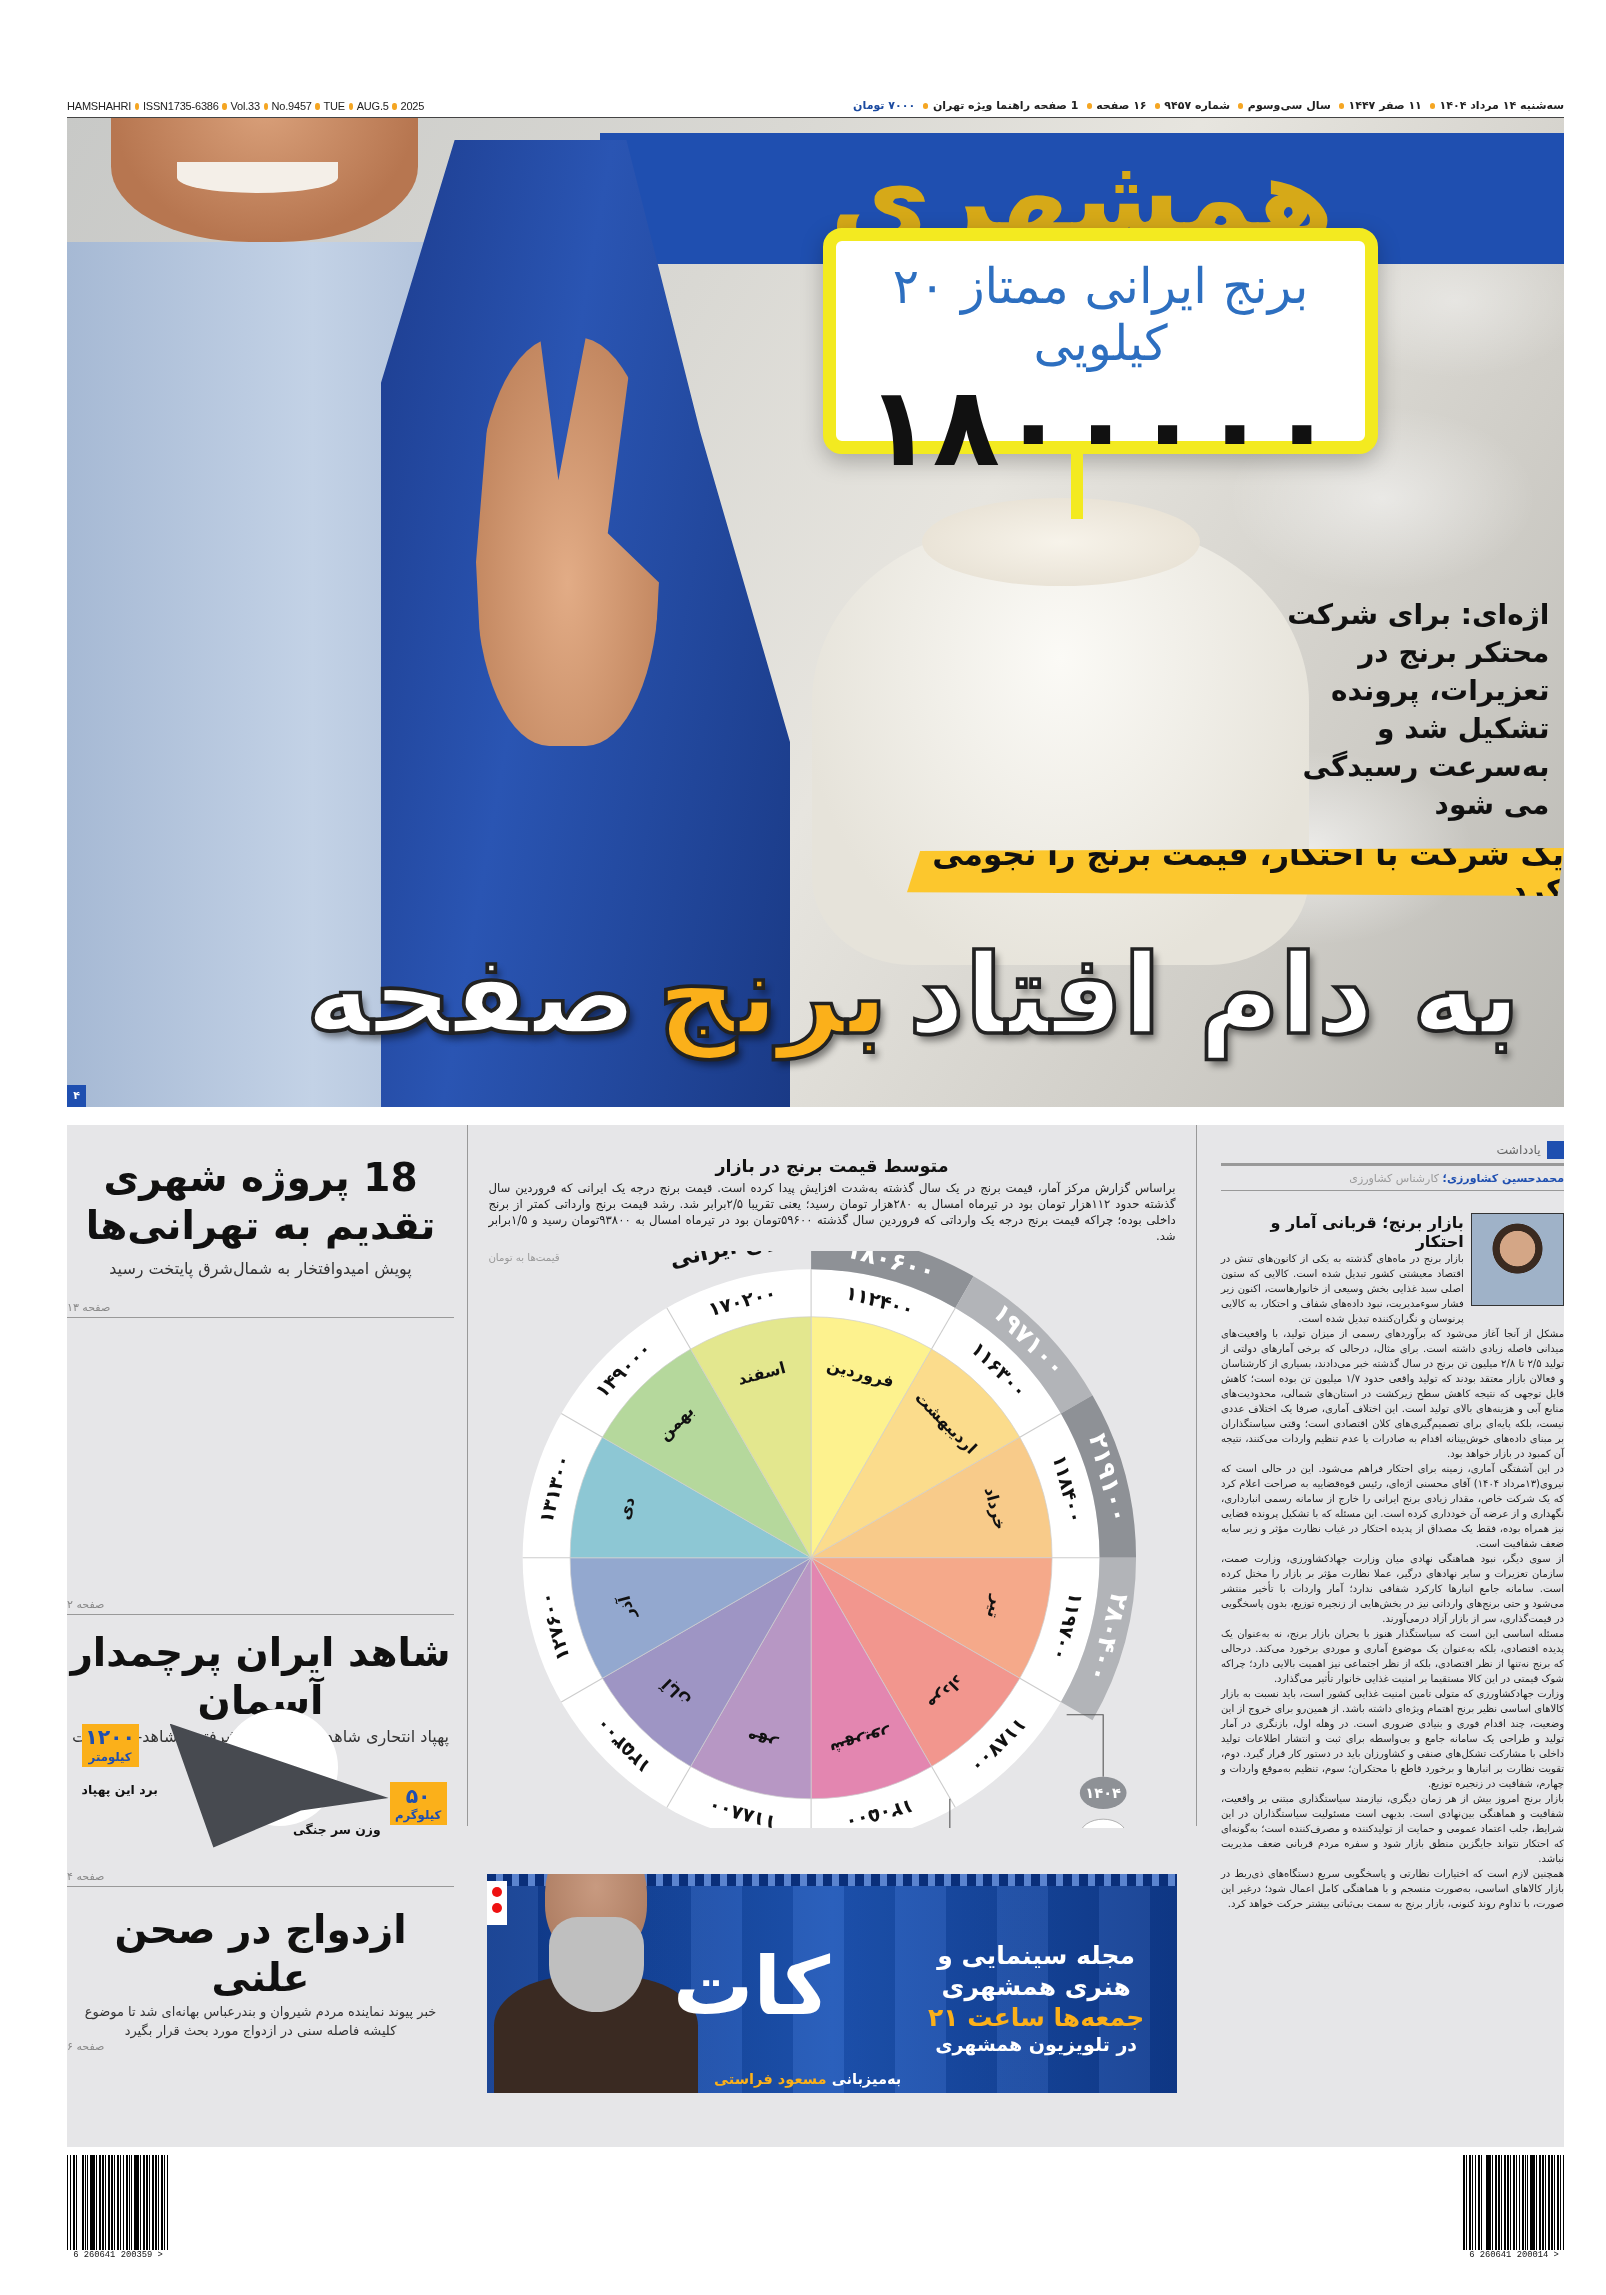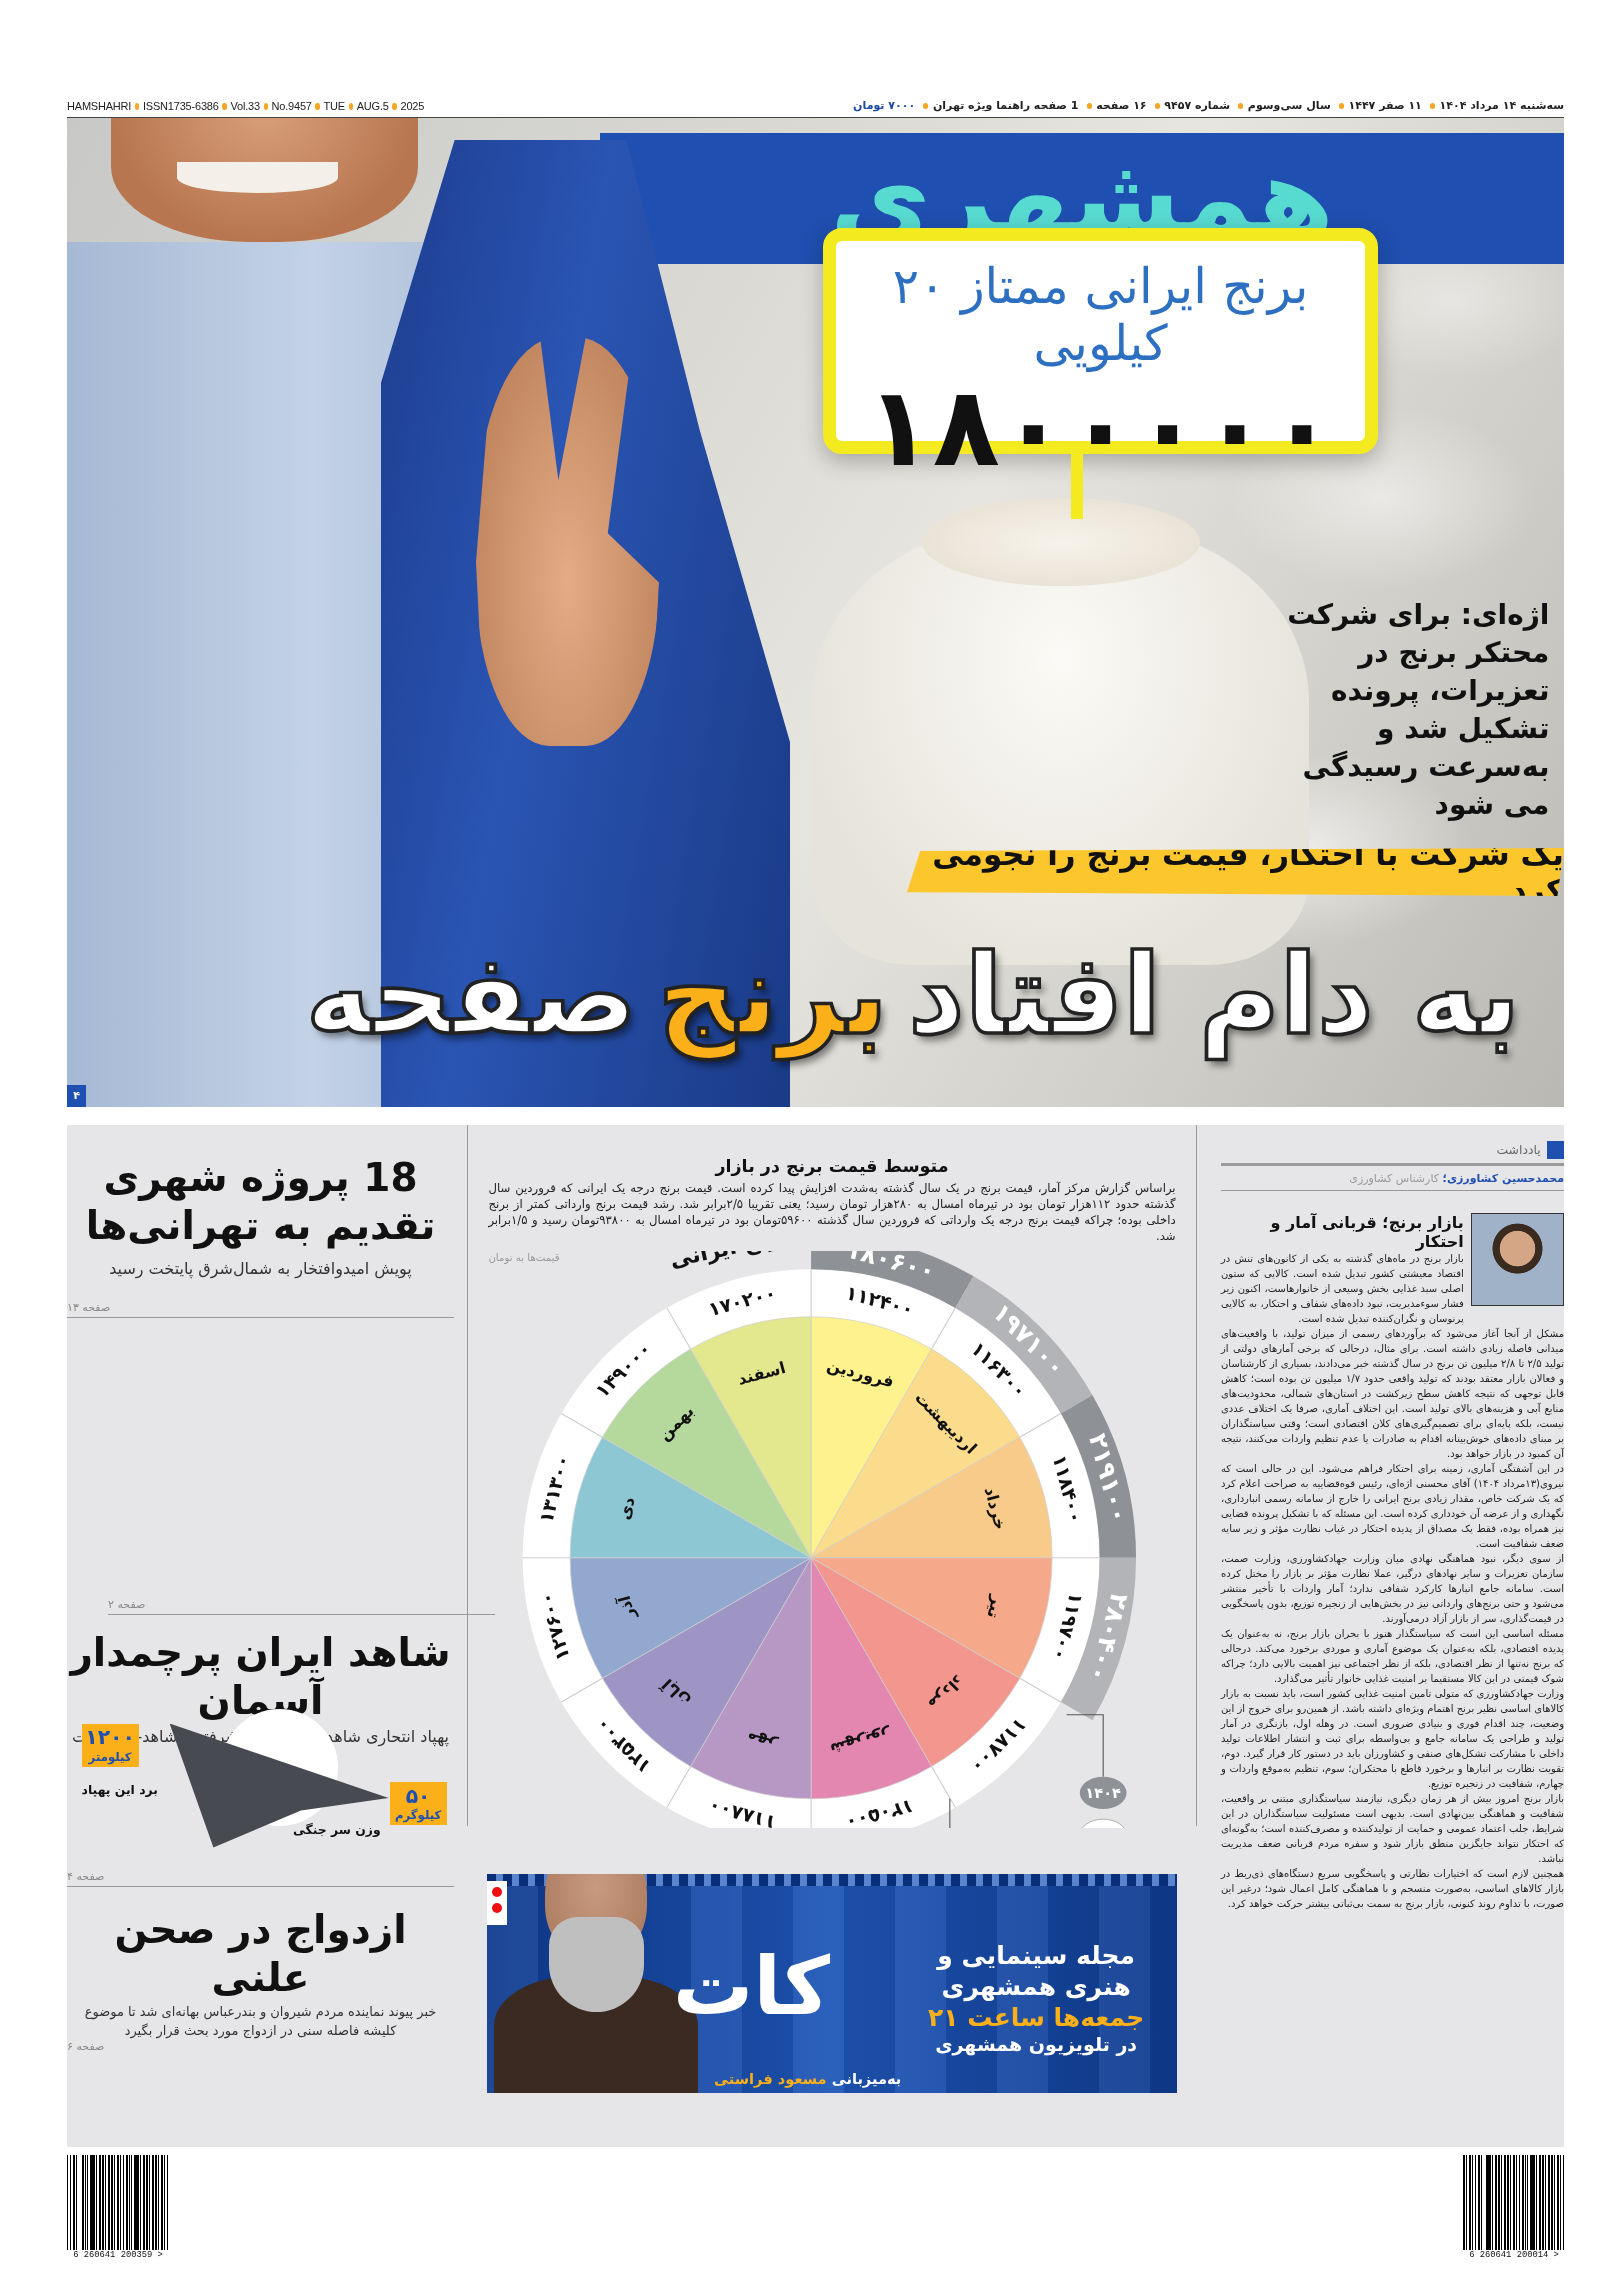--- a/index.html
+++ b/index.html
@@ -24,21 +24,21 @@
       radial-gradient(ellipse 204px 117px at 913px 183px, rgba(255,255,255,.45), transparent 70%),
       radial-gradient(ellipse 234px 139px at 1242px 730px, rgba(255,255,255,.6), transparent 70%),
       radial-gradient(ellipse 190px 110px at 1388px 183px, rgba(255,255,255,.4), transparent 70%); }
   .hero .man { position: absolute; left: 0; top: 0; width: 803px; height: 990px; }
   .hero .man .shirt { position: absolute; left: 0; top: 124px; width: 409px; height: 876px; background: linear-gradient(90deg, #a6b9d4 0%, #c3d2e6 60%, #aebfd8 100%); border-radius: 0 0 0 0; }
   .hero .man .jacket { position: absolute; left: 314px; top: 22px; width: 409px; height: 971px; background: linear-gradient(100deg, #1d3d8f 0%, #2a55b3 40%, #1a3a86 100%); clip-path: polygon(18% 0, 60% 0, 78% 30%, 100% 62%, 100% 100%, 0 100%, 0 25%); }
   .hero .man .face { position: absolute; left: 44px; top: -44px; width: 307px; height: 168px; background: radial-gradient(ellipse at 50% 20%, #d9a07a, #b77650 70%); border-radius: 0 0 45% 45%; }
   .hero .man .teeth { position: absolute; left: 110px; top: 44px; width: 161px; height: 31px; background: #f4efe8; border-radius: 0 0 60% 60%; }
   .hero .man .hand { position: absolute; left: 409px; top: 219px; width: 183px; height: 409px; background: radial-gradient(ellipse at 50% 60%, #e2ac86, #c0845d 80%); border-radius: 45% 45% 40% 40%; clip-path: polygon(10% 0, 35% 0, 45% 35%, 60% 0, 85% 4%, 72% 48%, 100% 60%, 95% 100%, 5% 100%, 0 55%); }
   .hero .masthead { position: absolute; right: 0; top: 14.6px; width: 964px; height: 131px; background: #1f4fb0; display: flex; align-items: center; justify-content: center; }
-  .hero .masthead span { color: #5eead4; font-size: 110px; font-weight: bold; letter-spacing: 10.2px; opacity: .9; text-align: right; }
+  .hero .masthead span { color: #eab308; font-size: 110px; font-weight: bold; letter-spacing: 10.2px; opacity: .9; text-align: right; }
   .hero .sign { position: absolute; left: 756px; top: 110px; width: 555px; height: 226px; background: #fff; border: 13px solid #f3ea20; border-radius: 19px; box-shadow: 0 7.3px 22px rgba(0,0,0,.25); text-align: center; }
   .hero .sign .l1 { font-size: 49px; color: #2d6fc0; margin-top: 17px; font-family: "DejaVu Serif", serif; }
   .hero .sign .l2 { font-size: 110px; line-height: 110px; font-weight: bold; color: #111; letter-spacing: 2.9px; }
   .hero .sign .stick { position: absolute; left: 235px; top: 212px; width: 11.7px; height: 66px; background: #f3ea20; }
   .hero .bag { position: absolute; left: 745px; top: 409px; width: 497px; height: 438px; background: radial-gradient(ellipse at 50% 30%, #fbfaf6, #e6e3da 75%); border-radius: 40% 40% 20% 20%; }
   .hero .bag .rice { position: absolute; left: 110px; top: -29px; width: 278px; height: 88px; background: radial-gradient(ellipse, #f7f3ea, #e4ddcf); border-radius: 50%; }
   .hero .side-story { position: absolute; right: 14.6px; top: 478px; width: 292px; text-align: right; font-size: 28px; line-height: 38px; font-weight: bold; color: #111; }
   .hero .kicker { position: absolute; right: 0; top: 730px; width: 657px; height: 48px; background: #fcc72d; display: flex; align-items: center; justify-content: center; clip-path: polygon(2% 6%, 100% 0, 99% 100%, 0 92%); }
   .hero .kicker span { font-size: 31px; font-weight: bold; color: #111; }
   .hero .headline { position: absolute; right: 44px; top: 789px; height: 175px; display: flex; align-items: center; gap: 20.4px; font-size: 110px; font-weight: bold; line-height: 1; }
@@ -291,21 +291,21 @@
   </div>
 
   <div class="leftcol">
     <div class="story" style="top:29px;">
       <h2>18 پروژه شهری تقدیم به تهرانی‌ها</h2>
       <p style="margin-top:7.3px;">پویش امیدوافتخار به شمال‌شرق پایتخت رسید</p>
       <div class="pg" style="margin-top:20.4px;">صفحه ۱۳</div>
       <div class="rule"></div>
     </div>
 
-    <div class="story" style="top:473px;margin-left:41px;">
+    <div class="story" style="top:473px;">
       <div class="pg" style="margin-top:0;">صفحه ۲</div>
       <div class="rule"></div>
     </div>
 
     <div class="story" style="top:504px;">
       <h2>شاهد ایران پرچمدار آسمان</h2>
       <p>پهپاد انتحاری شاهد-۲۳۸ نمونه پیشرفته‌تر شاهد-۱۳۶ است</p>
     </div>
     <div class="drone">
       <div class="circle"></div>

